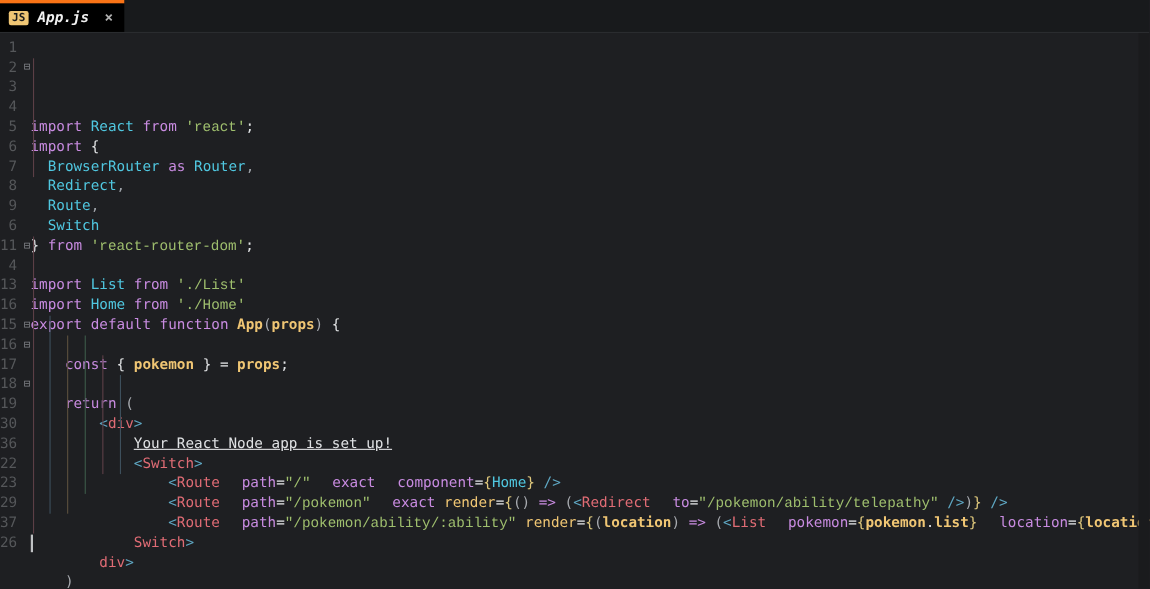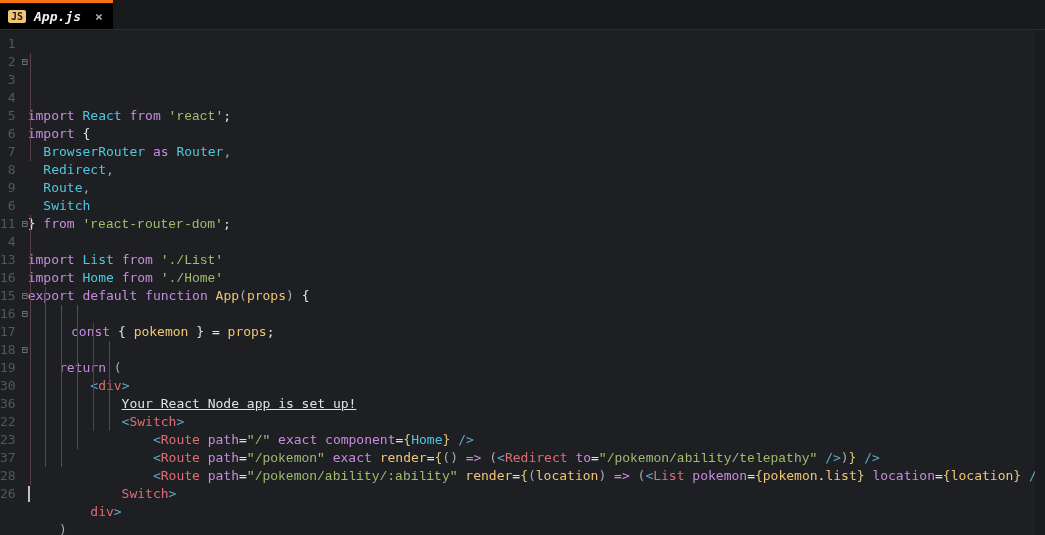--- a/index.html
+++ b/index.html
@@ -72,30 +72,30 @@
     padding-top: 5px;
     line-height: 18px;
     white-space: pre;
     position: relative;
   }
   .code .line { height: 18px; }
 
   
   .kw   { color: #c88be0; }          
   .id   { color: #50c7e0; }          
-  .id2  { color: #f0c674; }          
+  .id2  { color: #f0c674; font-weight: bold; }          
   .pun  { color: #9ea2a8; }          
   .punw { color: #e0e2e4; }          
   .str  { color: #9fbf6e; font-family: Liberation Mono, monospace; }          
   .txt  { color: #e0e2e4; text-decoration: underline; }          
   .as   { color: #c88be0; }          
-  .const{ color: #c88be0; margin-left: 12px; }
+  .const{ color: #c88be0; }
   .jsxb { color: #5fa8c4; }          
   .tag  { color: #e06c75; }          
-  .attr { color: #c88be0; }          
+  .attr { color: #c88be0; margin-left: 12px; }          
   .attr2{ color: #f0c674; }          
   .brace{ color: #e0c97d; }          
   .paren{ color: #a8abb0; }          
   .arrow{ color: #c88be0; }
   .redir{ color: #e06c75; }
 
   
   .indent-guides {
     position: absolute;
     top: 5px; left: 0;
@@ -155,22 +155,22 @@
       <div>16</div>
       <div>15</div>
       <div>16</div>
       <div>17</div>
       <div>18</div>
       <div>19</div>
       <div>30</div>
       <div>36</div>
       <div>22</div>
       <div>23</div>
+      <div>29</div>
       <div>37</div>
-      <div>28</div>
       <div>26</div>
     </div>
   <div class="fold-col" id="foldcol">
       <div></div>
       <div>⊟</div>
       <div></div>
       <div></div>
       <div></div>
       <div></div>
       <div></div>

